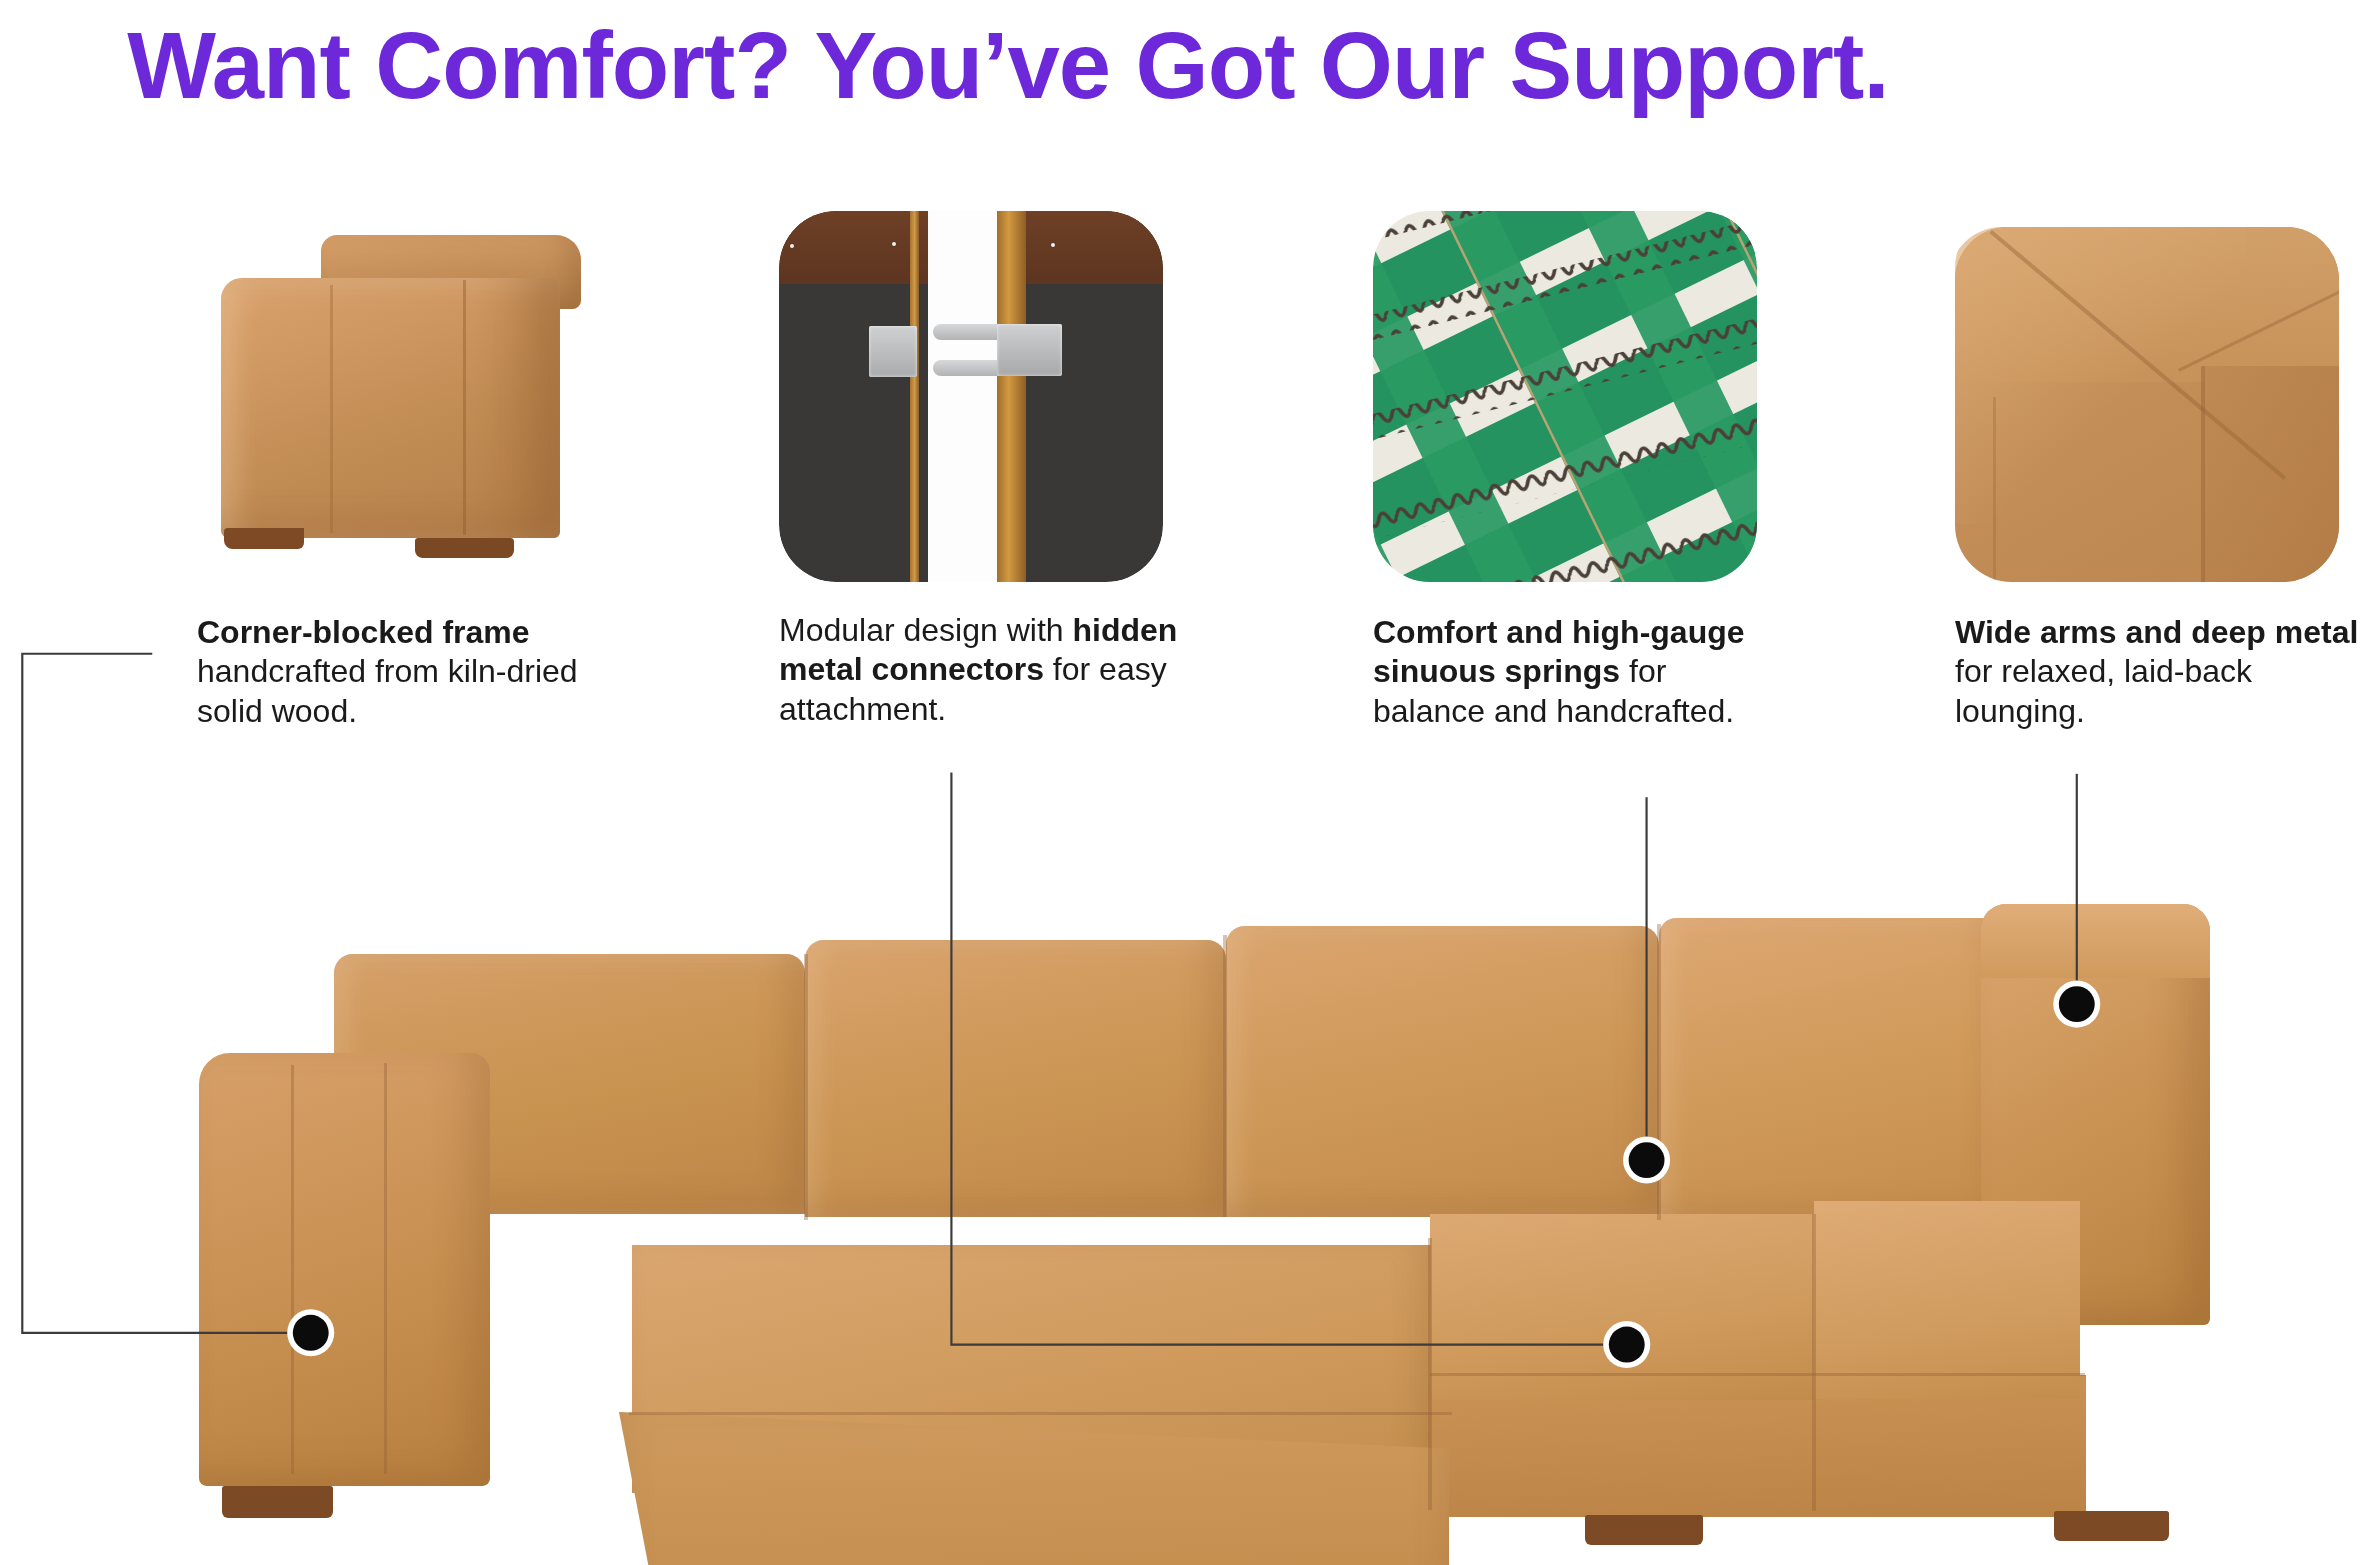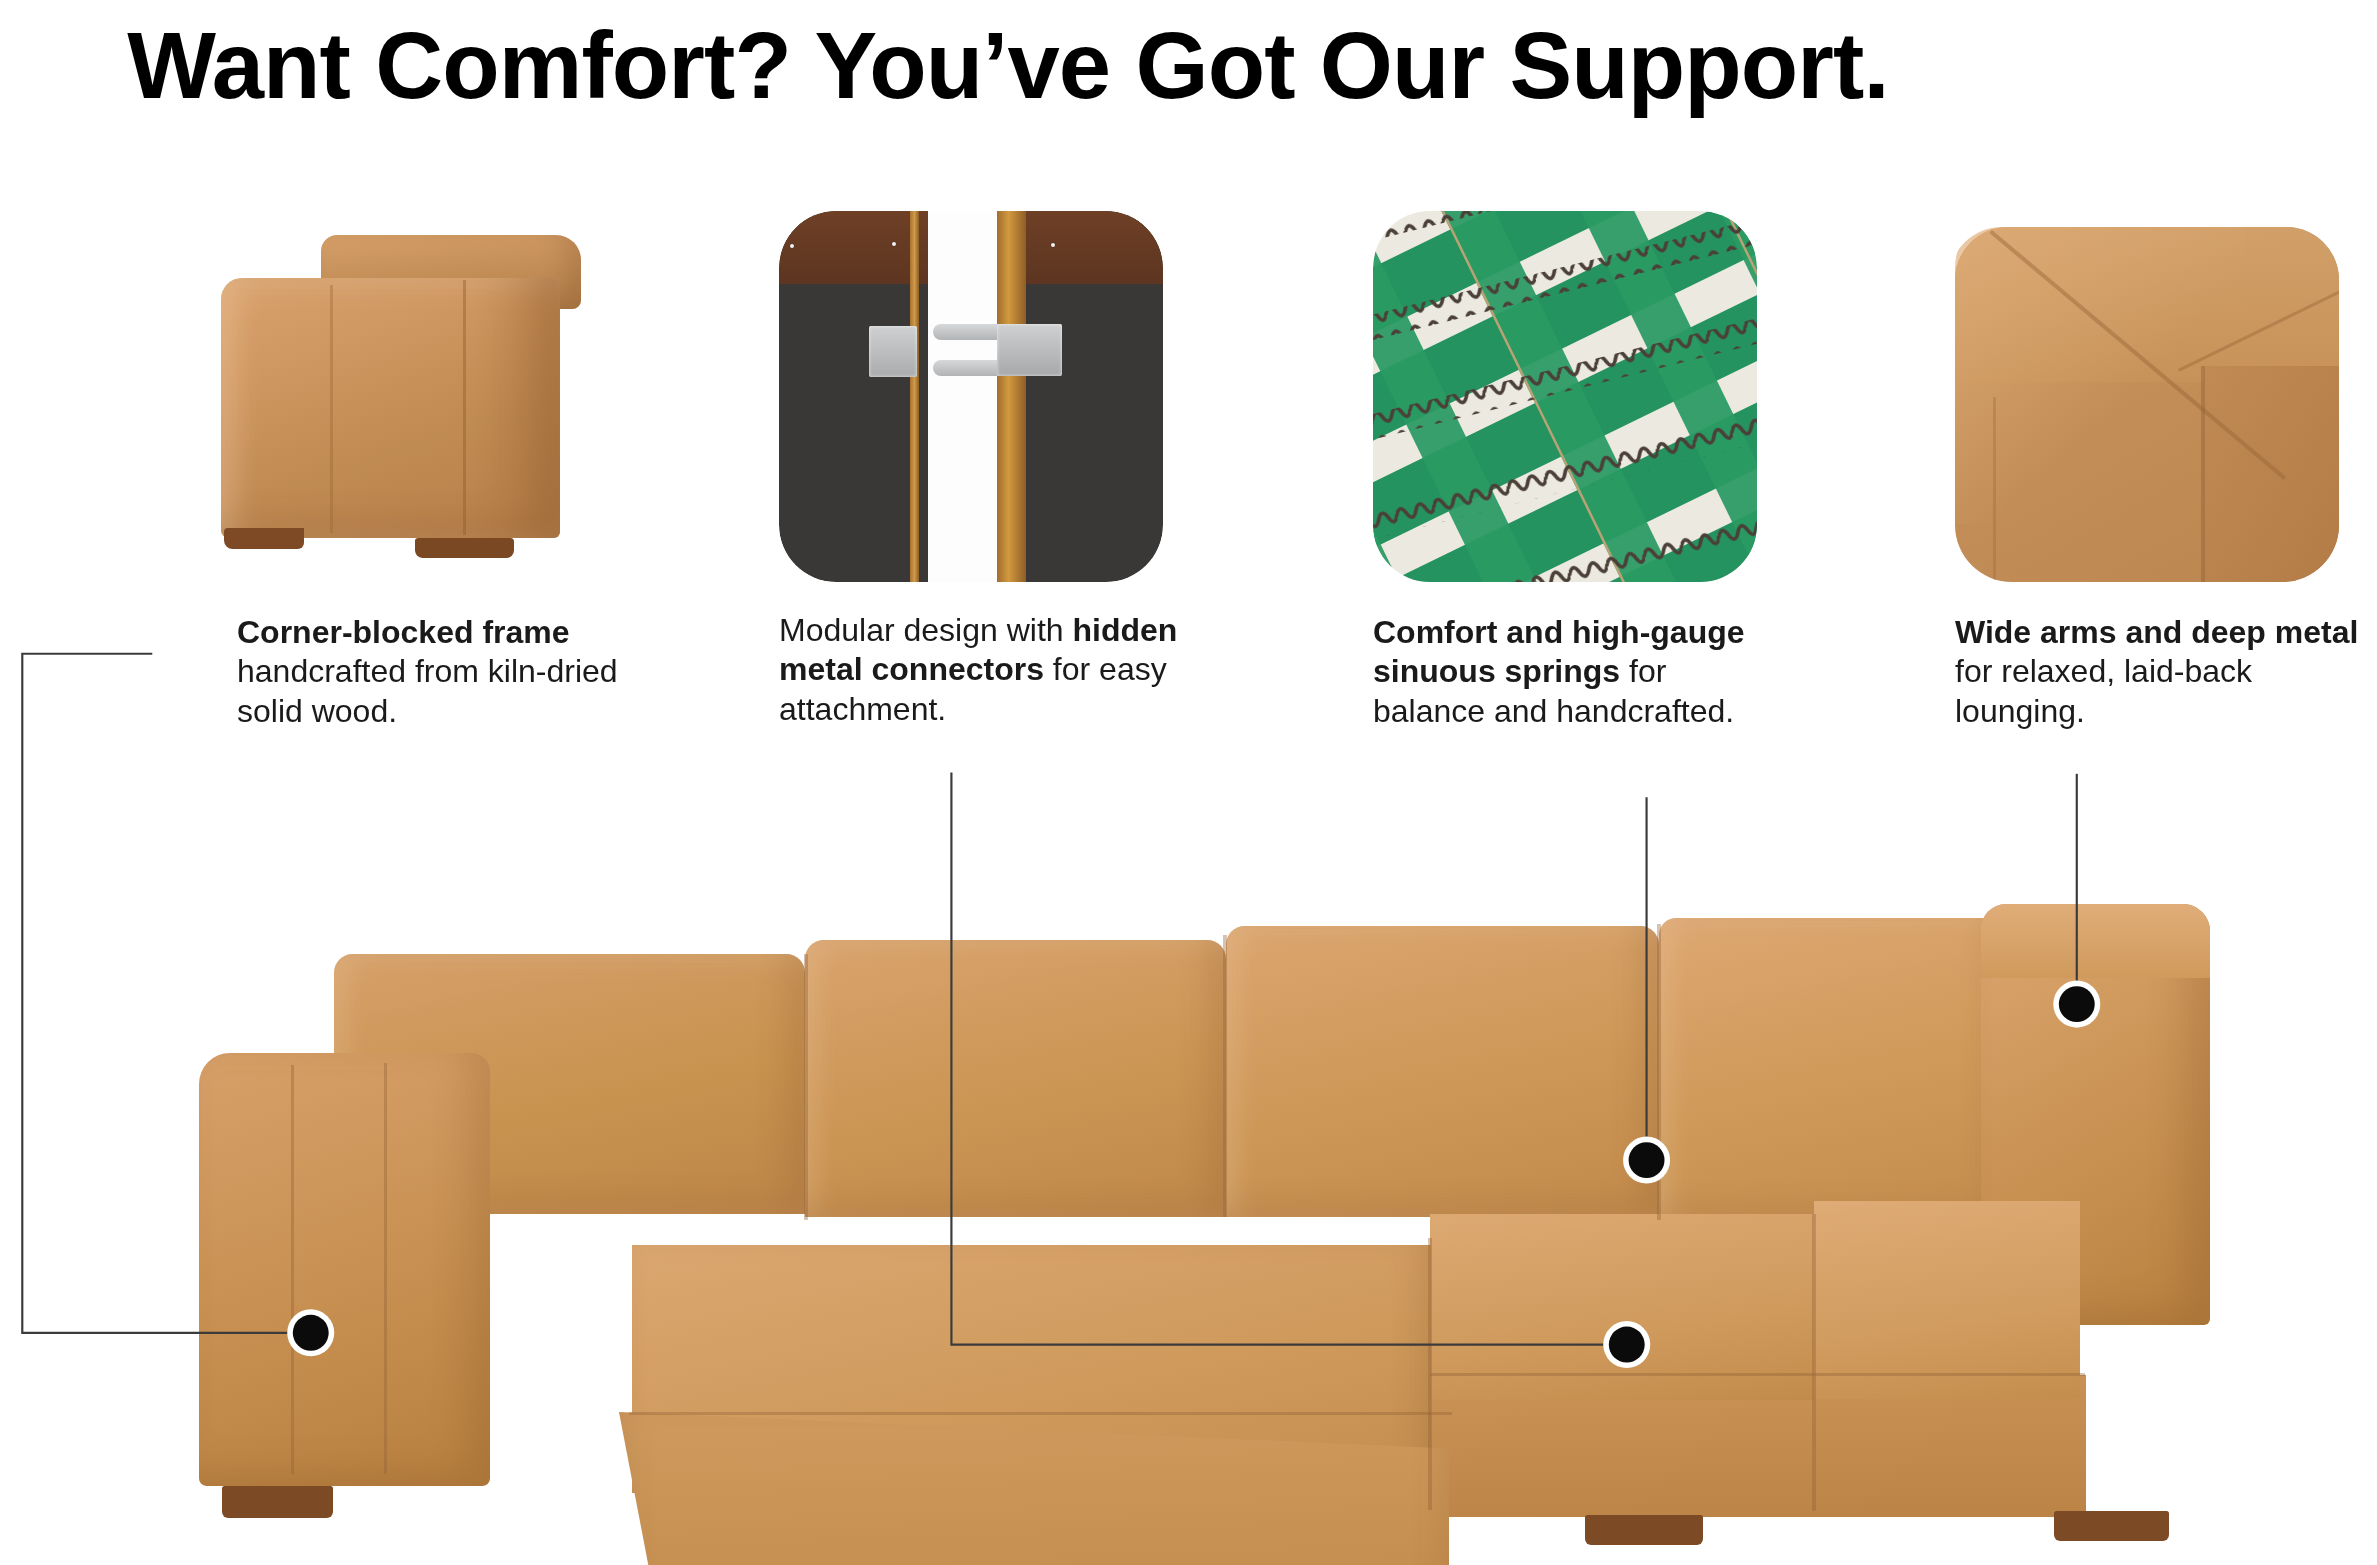--- a/index.html
+++ b/index.html
@@ -19,21 +19,21 @@
   
   #headline {
     position: absolute;
     left: 0;
     top: 17.3px;
     width: 2016px;
     text-align: center;
     font-size: 94px;
     font-weight: bold;
     letter-spacing: -0.9px;
-    color: #000000;
+    color: #6d28d9;
     line-height: 1.05;
     white-space: nowrap;
   }
 
   
   .thumb {
     position: absolute;
     overflow: hidden;
     background: #ffffff;
   }
@@ -143,21 +143,21 @@
 
   
   .caption {
     position: absolute;
     font-size: 32px;
     line-height: 1.23;
     color: #1a1a1a;
     font-weight: normal;
   }
   .caption b { font-weight: bold; }
-  .cap-1 { left: 197px;  top: 613px; width: 421px; margin-left: 40px; }
+  .cap-1 { left: 197px;  top: 613px; width: 421px; }
   .cap-2 { left: 779px; top: 611px; width: 471px; }
   .cap-3 { left: 1373px; top: 613px; width: 384px; }
   .cap-4 { left: 1955px; top: 613px; width: 409px; }
 
   
   #hero { position:absolute; left:0; top:867px; width:2377px; height:698px; }
 
   .sofa-part { position:absolute; }
 
   

